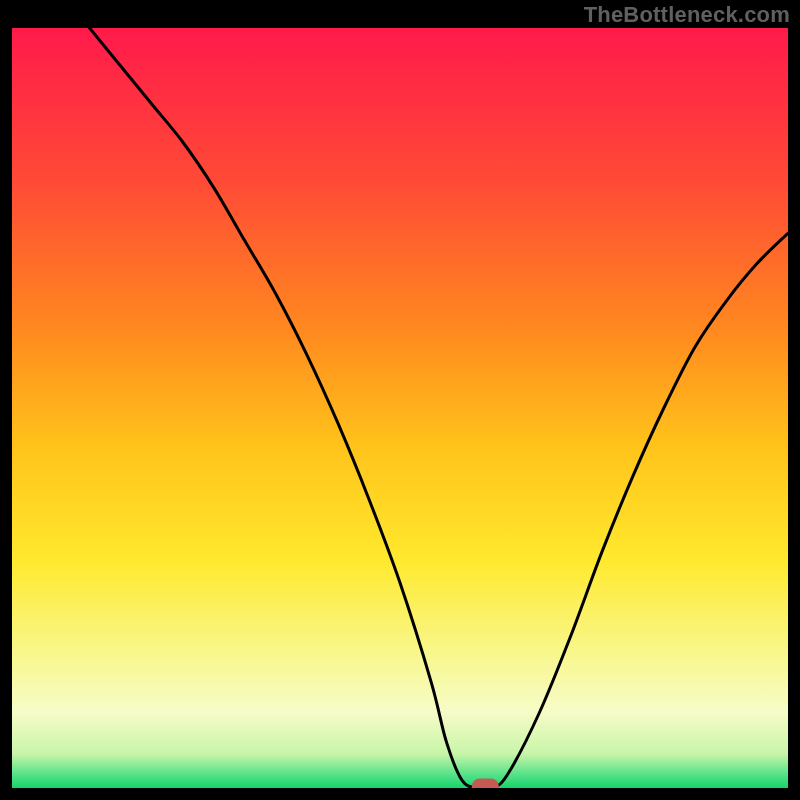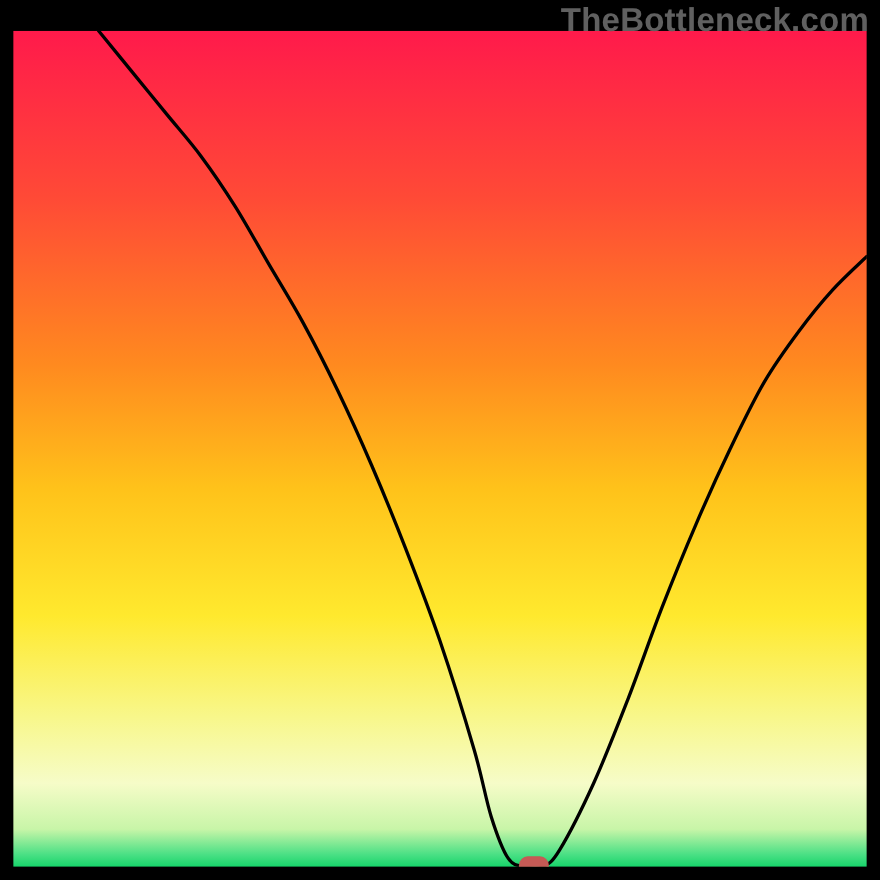--- a/index.html
+++ b/index.html
@@ -15,21 +15,21 @@
     position: relative;
     width: 800px;
     height: 800px;
     background: #000;
   }
   .watermark {
     position: absolute;
     top: 2px;
     right: 10px;
     color: #606060;
-    font-size: 30px;
+    font-size: 22px;
     font-weight: 600;
     letter-spacing: 0.2px;
     z-index: 10;
   }
   .plot-area {
     position: absolute;
     left: 12px;
     top: 28px;
     width: 776px;
     height: 760px;

